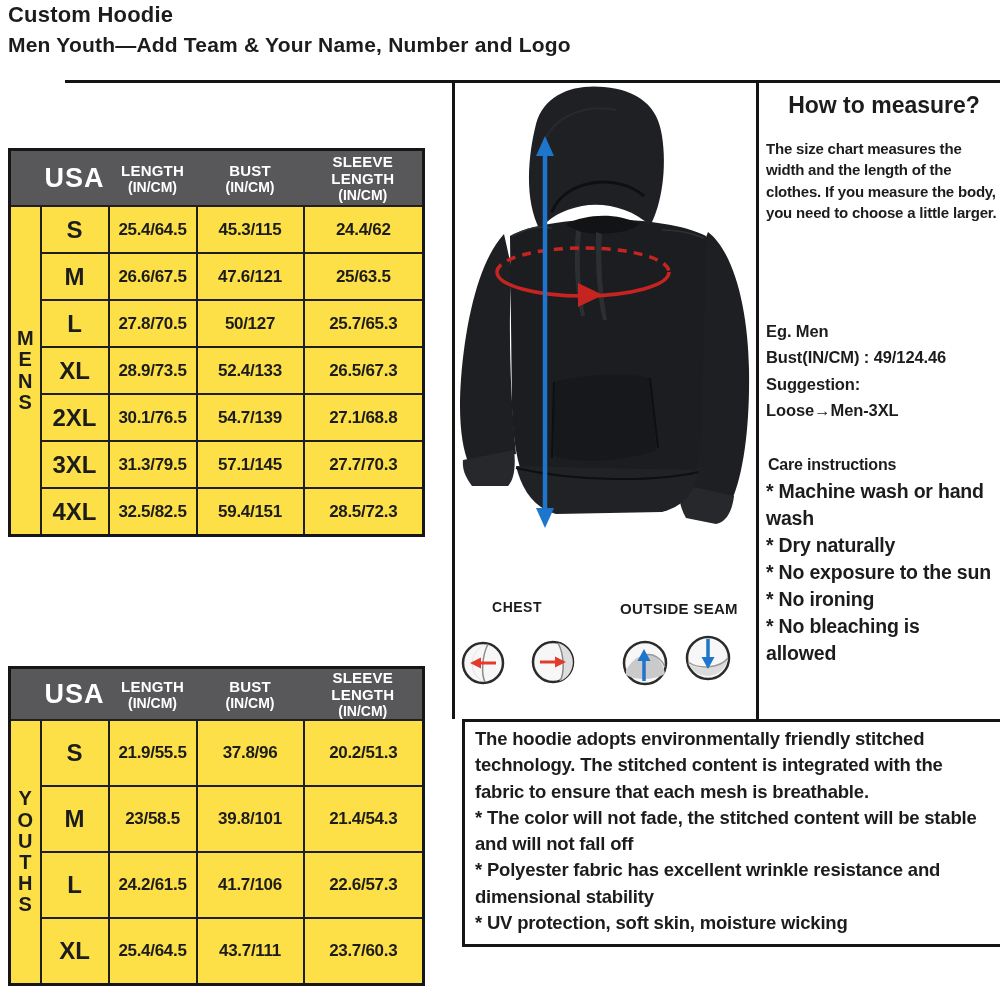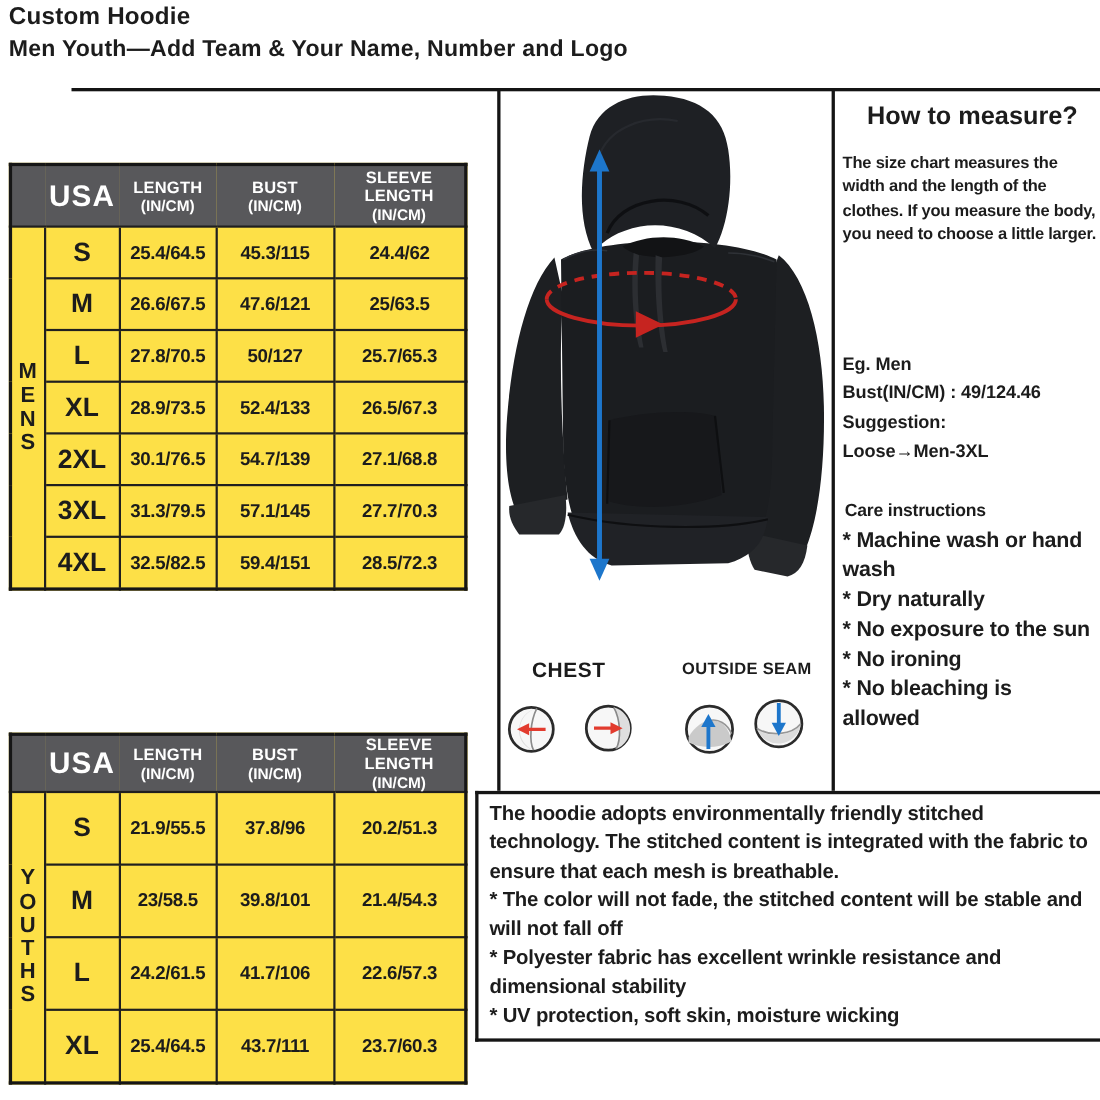--- a/index.html
+++ b/index.html
@@ -30,34 +30,34 @@
   .h-usa { font-size:27px; font-weight:700; letter-spacing:1px; }
   .h-col .t1 { font-size:15px; font-weight:700; letter-spacing:.2px; }
   .h-col .t2 { font-size:14px; font-weight:700; }
   .cell-size { font-size:24px; font-weight:700; }
   .cell-val  { font-size:17px; font-weight:700; letter-spacing:-.3px; }
   .side-label { font-size:20px; font-weight:700; }
   .side-label div { line-height:1.06; }
 
   
   .hoodie-area { position:absolute; left:456px; top:84px; width:298px; height:498px; }
-  .chest-label { position:absolute; left:462px; top:599px; width:110px; text-align:center; font-size:19px; font-weight:700; letter-spacing:.5px; }
+  .chest-label { position:absolute; left:462px; top:599px; width:110px; text-align:center; font-size:14px; font-weight:700; letter-spacing:.5px; }
   .seam-label  { position:absolute; left:612px; top:600px; width:134px; text-align:center; font-size:15px; font-weight:700; letter-spacing:.3px; }
   .measure-icons { position:absolute; left:452px; top:630px; }
 
   
   .howto { position:absolute; left:766px; top:92px; width:236px; height:620px; }
   .hm-heading { position:absolute; top:0; left:0; width:100%; text-align:center; font-size:23px; font-weight:600; margin:0; }
   .hm-body    { position:absolute; top:46px; left:0; width:232px; font-size:15px; font-weight:700; line-height:1.42; letter-spacing:-.2px; margin:0; }
   .hm-example { position:absolute; top:226px; left:0; width:232px; font-size:16.5px; font-weight:700; line-height:1.6; letter-spacing:-.1px; }
   .hm-care    { position:absolute; top:362px; left:0; width:226px; font-size:19.5px; font-weight:600; line-height:1.38; letter-spacing:-.2px; }
   .care-heading { font-size:16px; font-weight:600; margin:0 0 2px 2px; }
 
   
-  .desc-box { position:absolute; left:432px; top:719px; right:0; height:228px;
+  .desc-box { position:absolute; left:462px; top:719px; right:0; height:228px;
               border:3px solid #151515; border-right:none; box-sizing:border-box;
               padding:4px 6px 0 10px; background:#fff; }
   .desc-line { font-size:18.5px; font-weight:600; line-height:1.42; letter-spacing:-.2px; }
 </style>
 </head>
 <body>
 
 <div class="title">Custom Hoodie</div>
 <div class="subtitle">Men  Youth—Add Team &amp; Your Name, Number and Logo</div>
 

